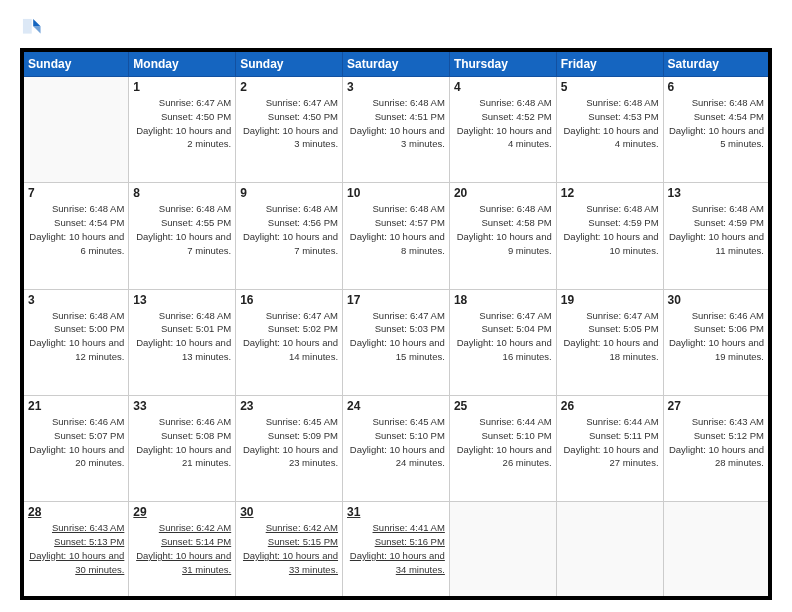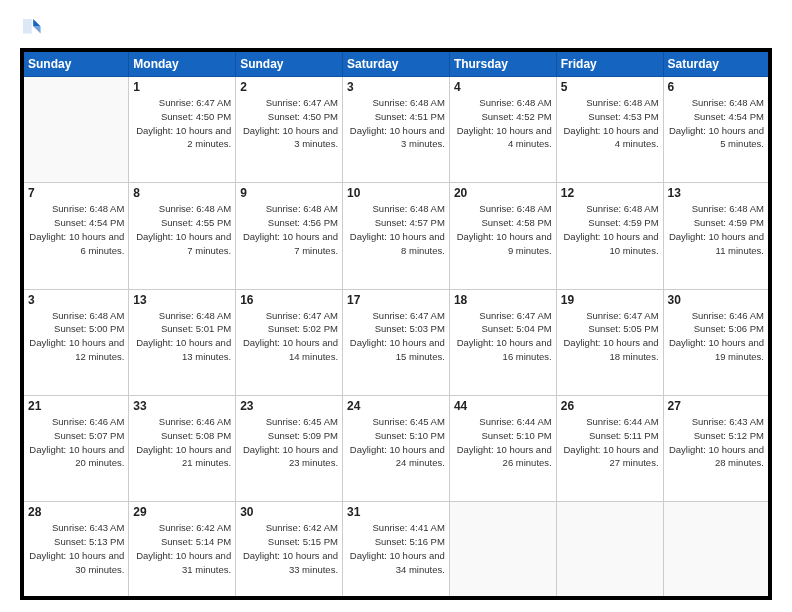--- a/index.html
+++ b/index.html
@@ -91,20 +91,21 @@
       margin-bottom: 2px;
     }
     .day-info {
       font-size: 9.5px;
       color: #333;
       line-height: 1.45;
       text-align: right;
     }
     .calendar tbody tr:last-child td {
       height: 75px;
+      text-decoration: underline;
     }
   </style>
 </head>
 <body>
 
 <div class="page">
   <div class="header">
     <div class="logo">
       <svg class="logo-icon" viewBox="0 0 30 30">
         <polygon points="18,4 28,14 18,14" fill="#1565c0"></polygon>
@@ -281,21 +282,21 @@
 Sunset: 5:09 PM
 Daylight: 10 hours and 23 minutes.</div>
           </td>
           <td>
             <div class="day-number">24</div>
             <div class="day-info" style="white-space: pre-line;">Sunrise: 6:45 AM
 Sunset: 5:10 PM
 Daylight: 10 hours and 24 minutes.</div>
           </td>
           <td>
-            <div class="day-number">44</div>
+            <div class="day-number">25</div>
             <div class="day-info" style="white-space: pre-line;">Sunrise: 6:44 AM
 Sunset: 5:10 PM
 Daylight: 10 hours and 26 minutes.</div>
           </td>
           <td>
             <div class="day-number">26</div>
             <div class="day-info" style="white-space: pre-line;">Sunrise: 6:44 AM
 Sunset: 5:11 PM
 Daylight: 10 hours and 27 minutes.</div>
           </td>

